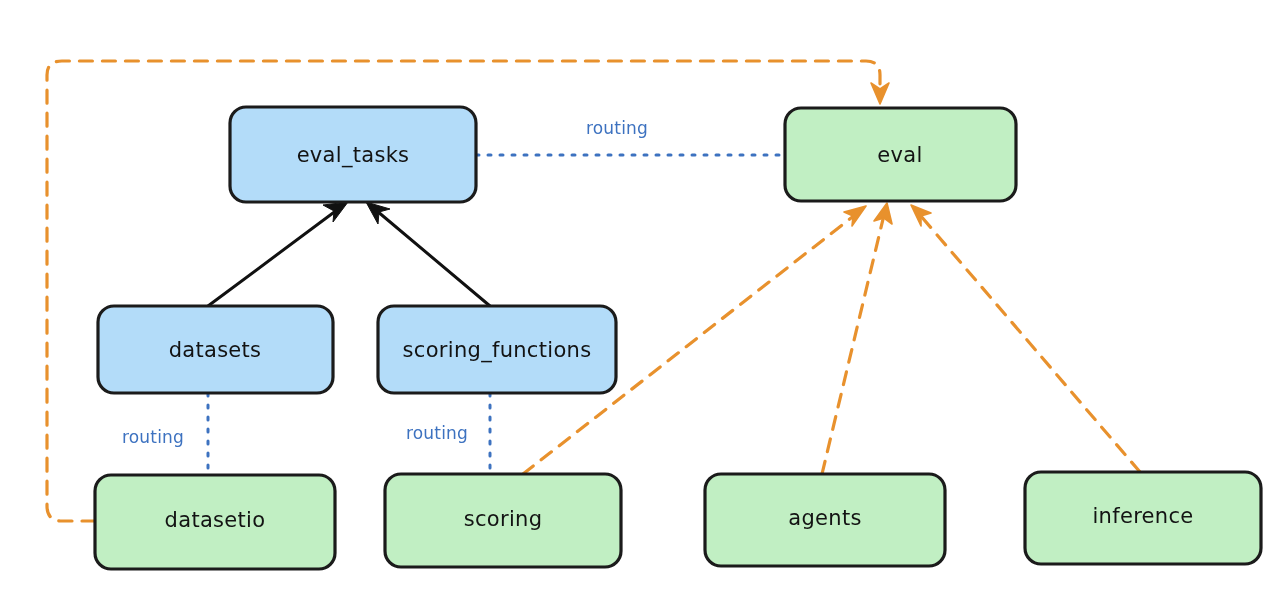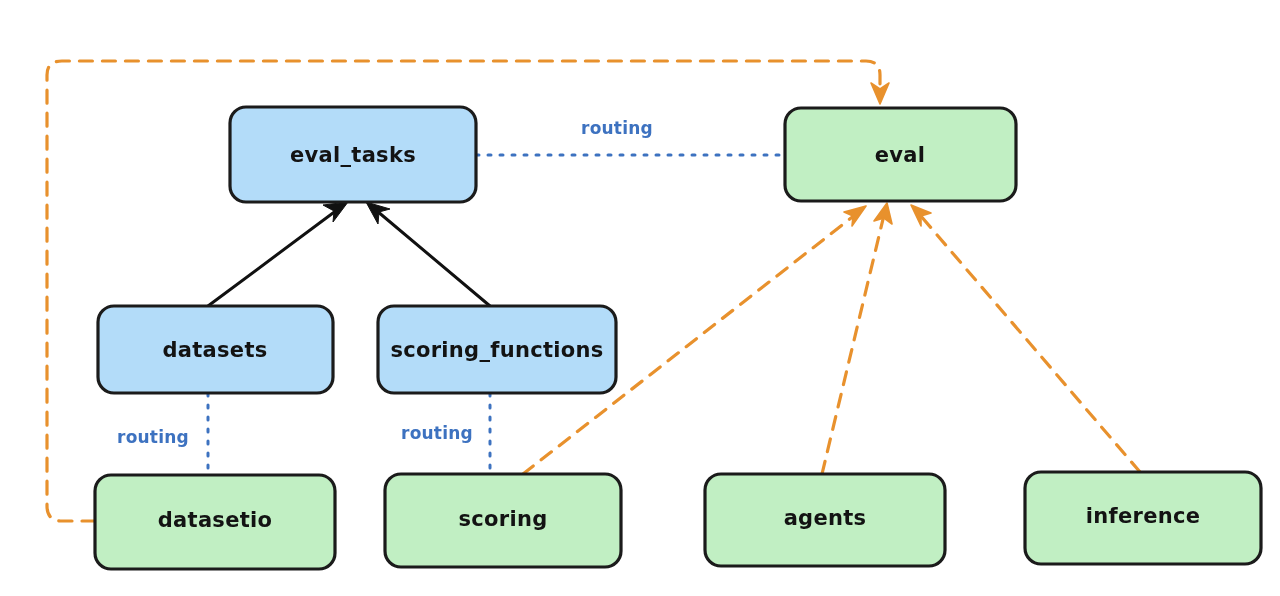--- a/index.html
+++ b/index.html
@@ -11,21 +11,20 @@
     width: 1280px;
     height: 596px;
     font-family: "DejaVu Sans", sans-serif;
     overflow: hidden;
   }
   #diagram-root {
     position: relative;
     width: 1280px;
     height: 596px;
     background: #ffffff;
-    font-weight: bold;
   }
   svg#graph {
     position: absolute;
     top: 0;
     left: 0;
     width: 1280px;
     height: 596px;
   }
   .node-shape {
     stroke: #1b1b1b;

